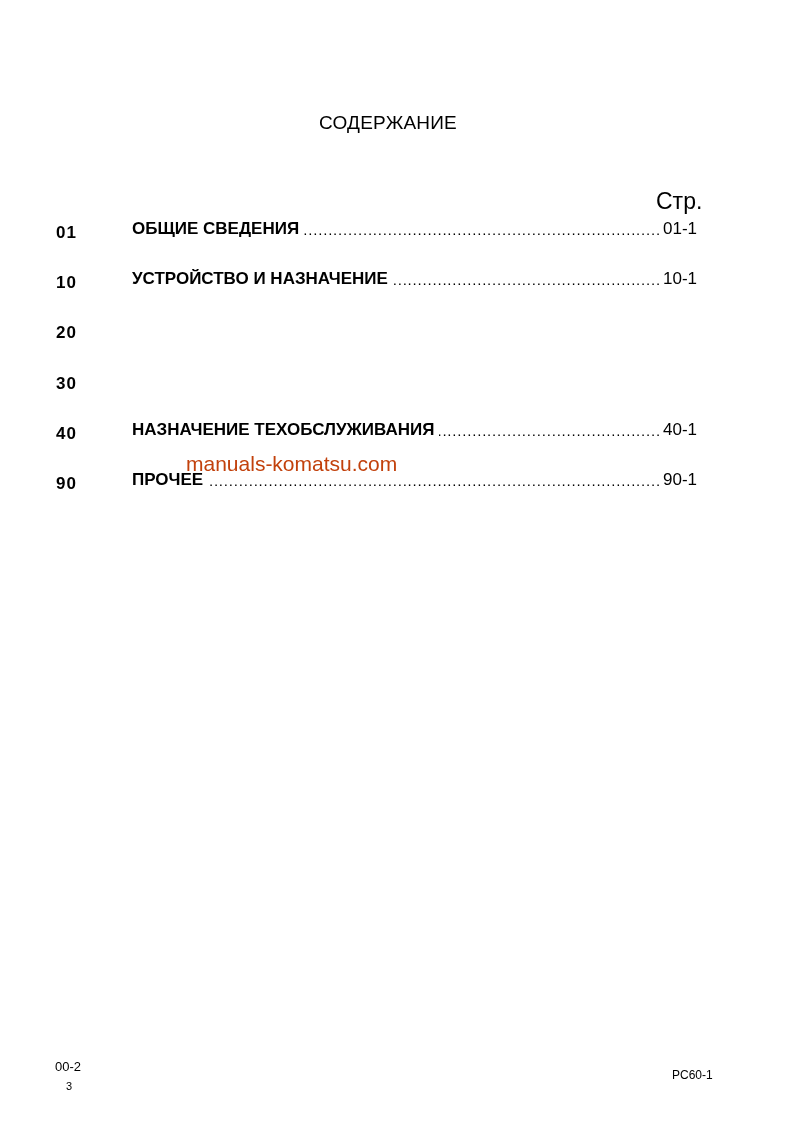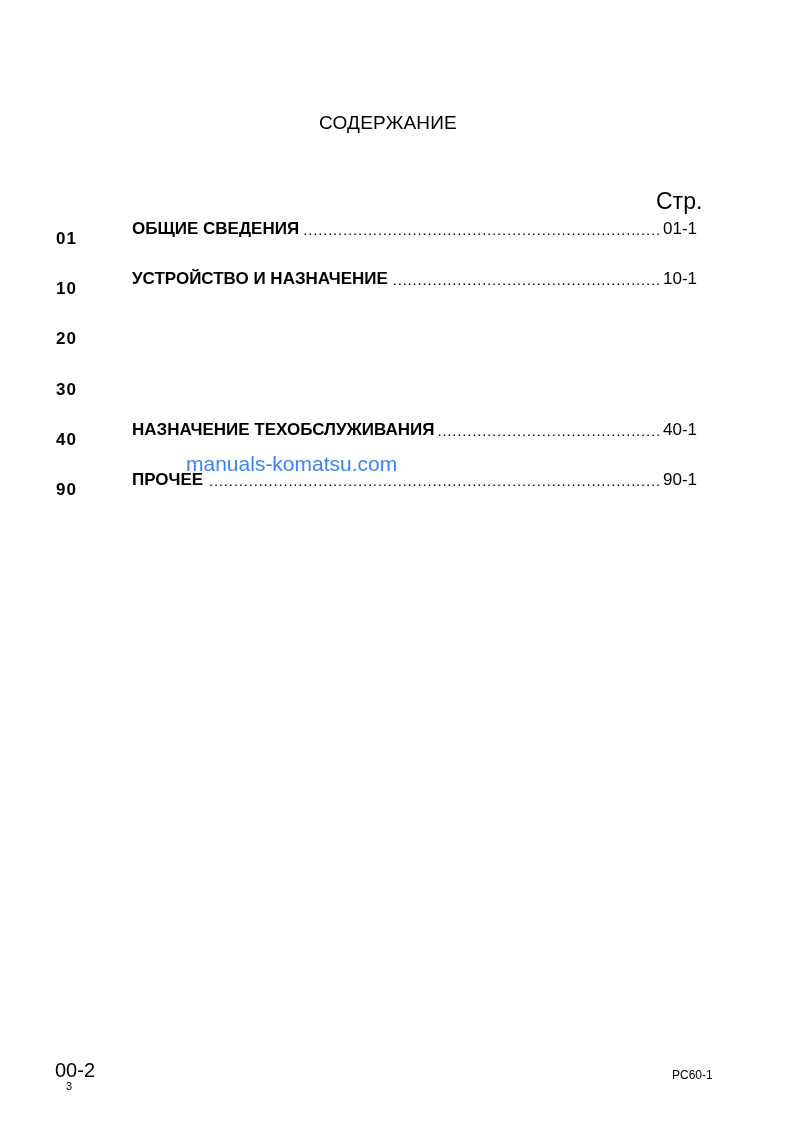--- a/index.html
+++ b/index.html
@@ -11,41 +11,41 @@
       position: absolute; top: 112px; left: 0; width: 776px; text-align: center;
       font-weight: normal; font-size: 19px; letter-spacing: 0.2px;
     }
     .page-col-label {
       position: absolute; top: 188px; left: 656px; font-size: 23px;
     }
     .toc-row {
       position: absolute; left: 0; width: 793px; height: 24px; font-size: 17px;
     }
     .toc-num {
-      position: absolute; left: 56px; top: 10px; font-weight: bold; letter-spacing: 1px;
+      position: absolute; left: 56px; top: 4px; font-weight: bold; letter-spacing: 1px;
     }
     .toc-line {
       position: absolute; left: 132px; top: 0; width: 565px;
       display: flex; align-items: center; white-space: nowrap;
     }
     .toc-title { font-weight: bold; flex: 0 0 auto; }
     .toc-dots {
       flex: 1 1 auto; overflow: hidden; margin: 0 2px 0 4px;
       position: relative; height: 18px;
     }
     .toc-dots::before {
       content: "........................................................................................................................................................";
       position: absolute; right: 0; bottom: 0; letter-spacing: 0.8px; font-size: 15px;
     }
     .toc-page { flex: 0 0 auto; }
     .watermark {
-      position: absolute; top: 452px; left: 186px; font-size: 21px; color: #3b82f6;
+      position: absolute; top: 452px; left: 186px; font-size: 21px; color: #c2410c;
     }
     .footer-left {
-      position: absolute; top: 1059px; left: 55px; font-size: 20px;
+      position: absolute; top: 1059px; left: 55px; font-size: 13px;
     }
     .footer-left-sub {
       position: absolute; top: 1080px; left: 66px; font-size: 11px;
     }
     .footer-right {
       position: absolute; top: 1068px; left: 672px; font-size: 12px;
     }
   </style>
 </head>
 <body>

